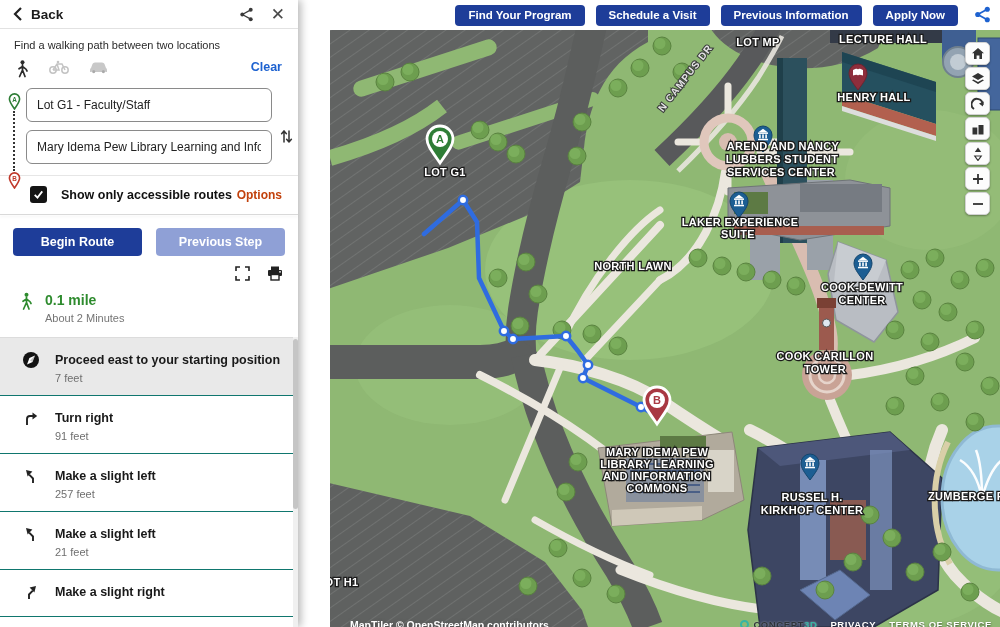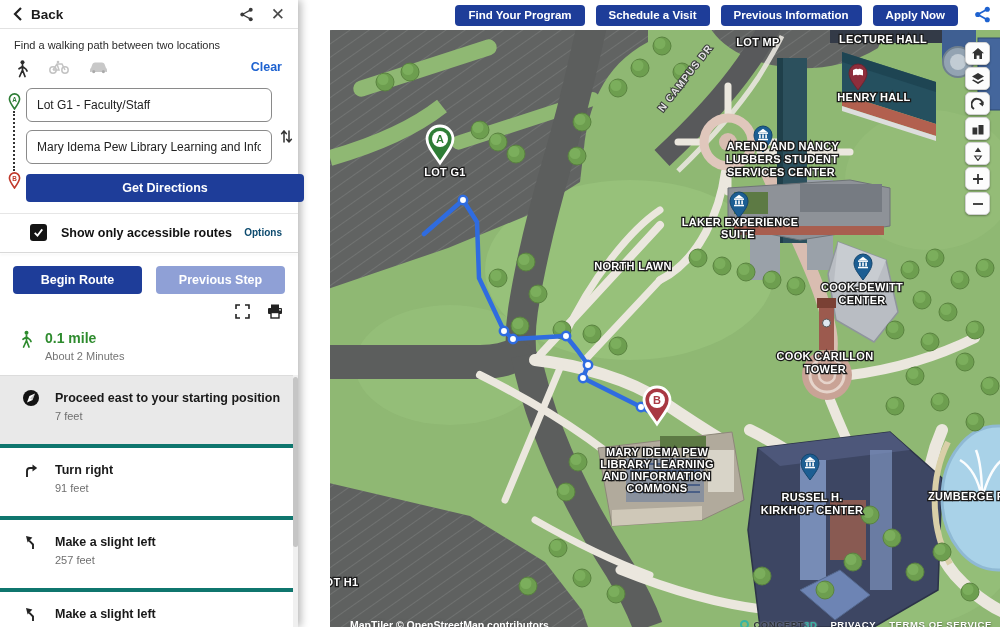--- a/index.html
+++ b/index.html
@@ -26,35 +26,35 @@
                color:#222; padding:4px 10px; font-family:inherit; background:#fff; display:block; }
   .loc-input + .loc-input { margin-top:8px; }
   .swap { position:absolute; right:5px; top:46px; color:#333; }
 
   .gd-btn { margin:10px 26px 0; height:28px; background:#1e3d99; border:none; border-radius:4px;
             color:#fff; font-weight:bold; font-size:12.5px; width:278px; font-family:inherit; flex:none; }
   .div1 { border-top:1px solid #e6e6e6; margin-top:11px; flex:none; }
   .access-row { display:flex; align-items:center; padding:10px 16px 11px 30px; flex:none; }
   .cbox { width:17px; height:17px; background:#141414; border-radius:3px; display:flex; align-items:center; justify-content:center; flex:none; }
   .access-label { font-size:12.5px; font-weight:bold; color:#111; margin-left:14px; }
-  .options-link { margin-left:auto; color:#0c4a6e; font-weight:bold; font-size:10px; }
+  .options-link { margin-left:auto; color:#c2410c; font-weight:bold; font-size:12px; }
   .div2 { border-top:1px solid #d9d9d9; box-shadow:0 2px 3px rgba(0,0,0,.07); flex:none; }
 
   .nav-row { display:flex; gap:14px; padding:13px 13px 8px; flex:none; }
   .nav-btn { flex:1; height:28px; border:none; border-radius:4px; color:#fff; font-weight:bold; font-size:12.5px; font-family:inherit; }
   .prev-btn { background:#8fa0d6; }
   .begin-btn { background:#1e3d99; }
   .tools-row { display:flex; justify-content:flex-end; gap:17px; padding:2px 15px 4px; flex:none; }
 
   .summary { display:flex; gap:12px; padding:7px 14px 13px 20px; flex:none; }
   .sum-dist { font-size:14px; font-weight:bold; color:#2e8b2e; }
   .sum-time { font-size:11px; color:#757575; margin-top:4px; }
 
   .steps { flex:1; overflow:hidden; position:relative; }
-  .step { display:flex; gap:15px; padding:12px 10px 22px 22px; border-bottom:4px solid #0f766e; background:#fff; }
+  .step { display:flex; gap:15px; padding:12px 10px 11px 22px; border-bottom:1px solid #0f766e; background:#fff; }
   .step.active { background:#e9e9e9; border-top:1px solid #dcdcdc; }
   .step-icon { width:18px; flex:none; padding-top:1px; }
   .step-title { font-size:12.5px; font-weight:bold; color:#191919; }
   .step-dist { font-size:11px; color:#6f6f6f; margin-top:4px; }
   .scrollbar { position:absolute; right:0; top:0; bottom:0; width:5px; background:#f0f0f0; }
   .scroll-thumb { position:absolute; top:2px; right:0; width:5px; height:170px; background:#c5c5c5; border-radius:3px; }
 
   
   .topbar { position:absolute; left:330px; top:0; width:670px; height:30px; background:#fff; z-index:5;
             display:flex; align-items:center; justify-content:flex-end; gap:11px; padding-right:42px; }
@@ -473,21 +473,20 @@
       <input class="loc-input" type="text" value="Mary Idema Pew Library Learning and Information Commo" style="">
       <span class="swap">
         <svg width="13" height="15" viewBox="0 0 13 15">
             <g stroke="#333" stroke-width="1.5" fill="none" stroke-linecap="round">
               <path d="M4,13 V2 M4,2 L1.6,4.8 M4,2 L6.4,4.8 M9,2 V13 M9,13 L6.6,10.2 M9,13 L11.4,10.2"></path>
             </g>
           </svg>
       </span>
     </div>
 
-    <button class="gd-btn">Get Directions</button>
     <div class="div1"></div>
 
     <div class="access-row">
       <span class="cbox">
         <svg width="11" height="11" viewBox="0 0 16 16">
             <path d="M2.5,8.5 L6.5,12.5 L13.5,3.5" stroke="#fff" stroke-width="2.6" fill="none"></path>
           </svg>
       </span>
       <span class="access-label">Show only accessible routes</span>
       <span class="options-link">Options</span>

